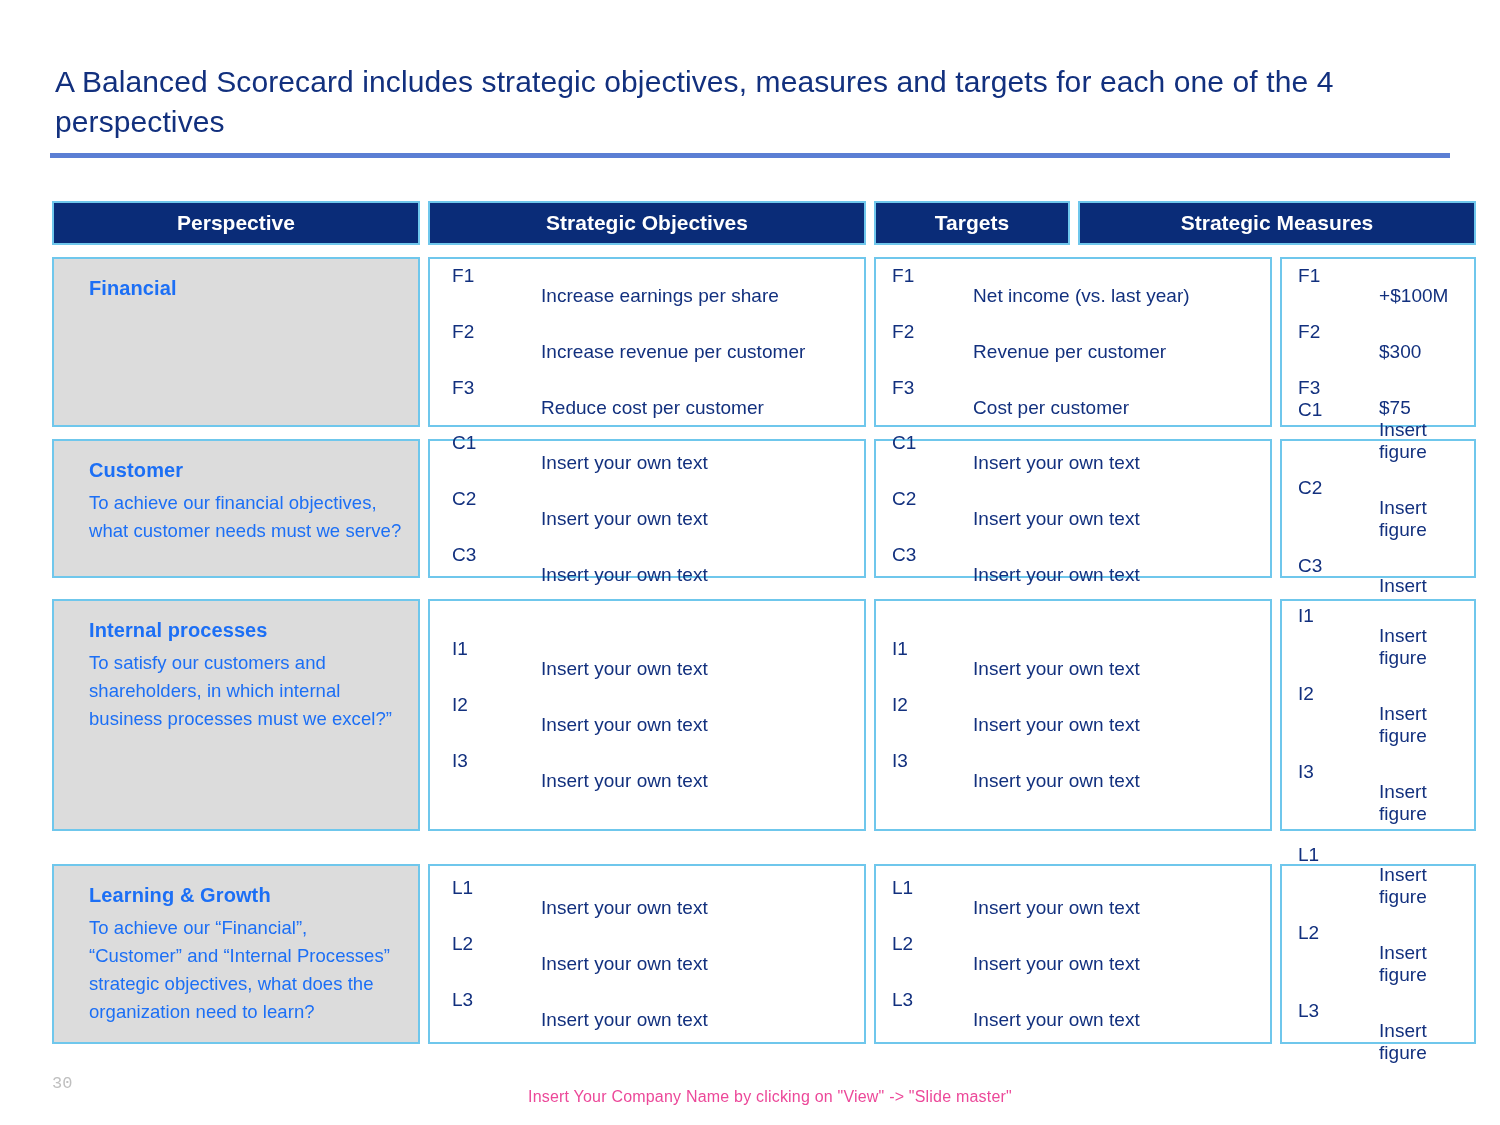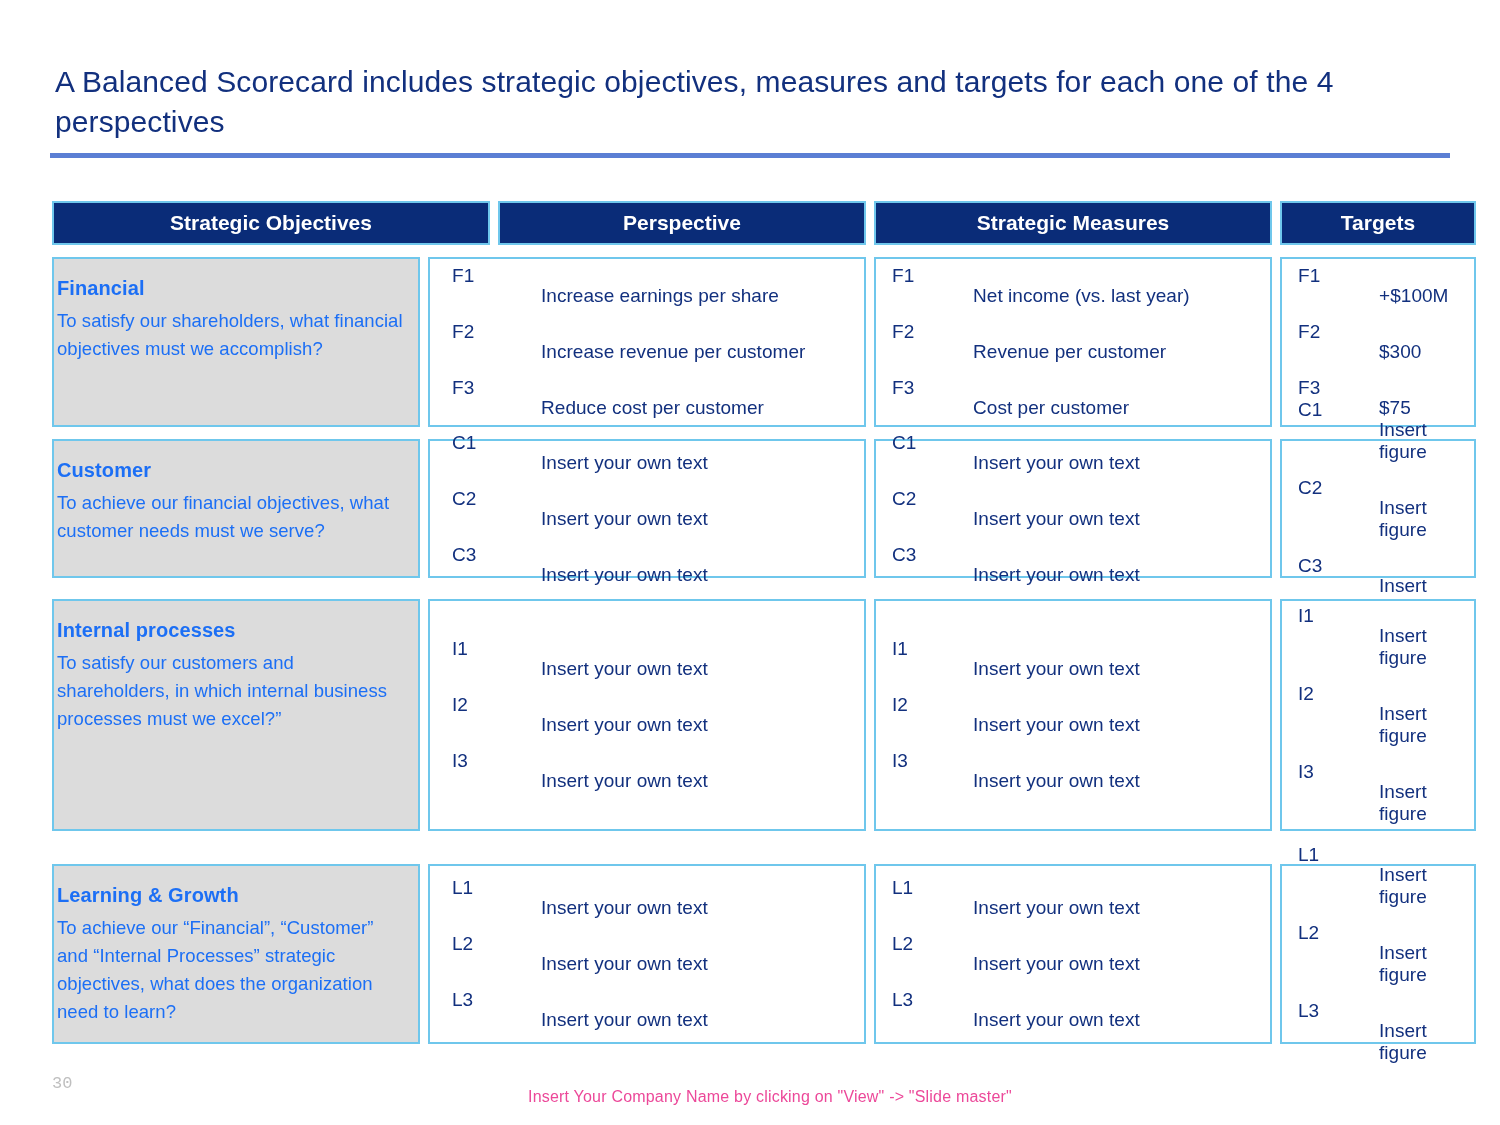--- a/index.html
+++ b/index.html
@@ -77,21 +77,21 @@
   .row-4 { height: 180px; margin-top: 33px; }
 
   .cell {
     border: 2px solid #6FC7EC;
     box-sizing: border-box;
     background: #ffffff;
     position: relative;
   }
   .cell.persp {
     background: #DCDCDC;
-    padding: 18px 14px 10px 3px;
+    padding: 18px 14px 10px 35px;
   }
 
   .persp-title {
     color: #1C6FF5;
     font-size: 20px;
     font-weight: bold;
     margin-bottom: 7px;
     letter-spacing: 0.1px;
   }
   .persp-desc {
@@ -147,38 +147,37 @@
 </style>
 </head>
 <body>
 
 <div class="slide-title">A Balanced Scorecard includes strategic objectives, measures and targets for each one of the 4 perspectives</div>
 <div class="title-rule"></div>
 
 <div class="scorecard">
 
   <div class="header-row">
+    <div class="header-cell col-perspective">
+      <span>Perspective</span>
+    </div>
     <div class="header-cell col-objectives">
       <span>Strategic Objectives</span>
     </div>
-    <div class="header-cell col-perspective">
-      <span>Perspective</span>
+    <div class="header-cell col-targets">
+      <span>Targets</span>
     </div>
     <div class="header-cell col-measures">
       <span>Strategic Measures</span>
-    </div>
-    <div class="header-cell col-targets">
-      <span>Targets</span>
     </div>
   </div>
 
   <div class="data-row row-1">
     <div class="cell persp col-perspective">
       <div class="persp-title">Financial</div>
-      <div class="persp-desc">To satisfy our shareholders, what financial objectives must we accomplish?</div>
     </div>
     <div class="cell col-objectives">
       <div class="item-list">
         <div class="item">
           <span class="item-code">F1</span>
           <span class="item-text">Increase earnings per share</span>
         </div>
         <div class="item">
           <span class="item-code">F2</span>
           <span class="item-text">Increase revenue per customer</span>

